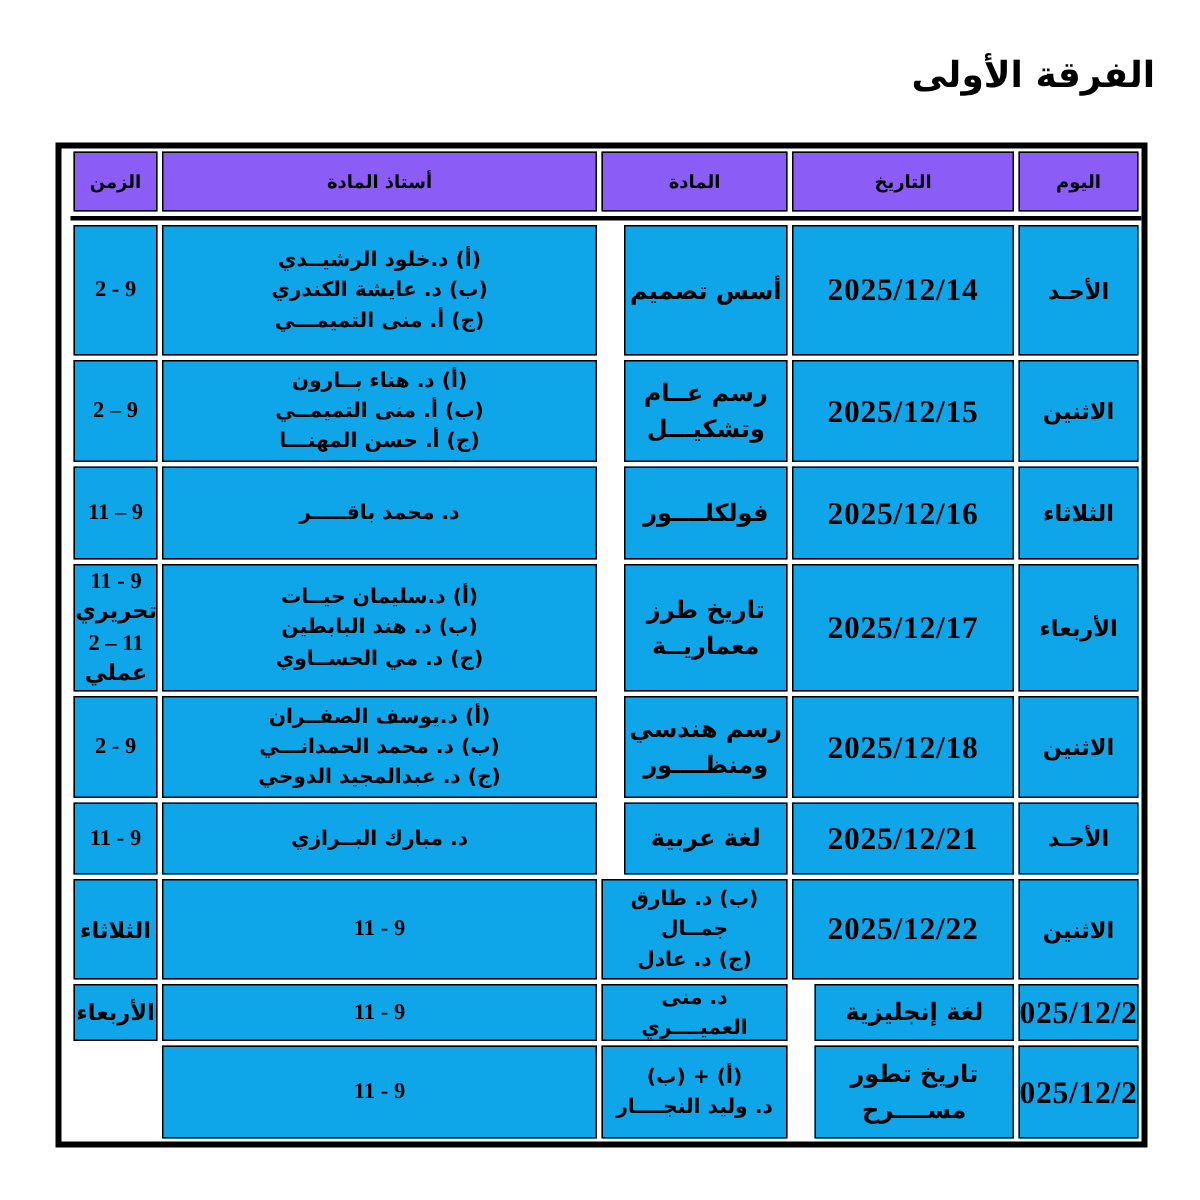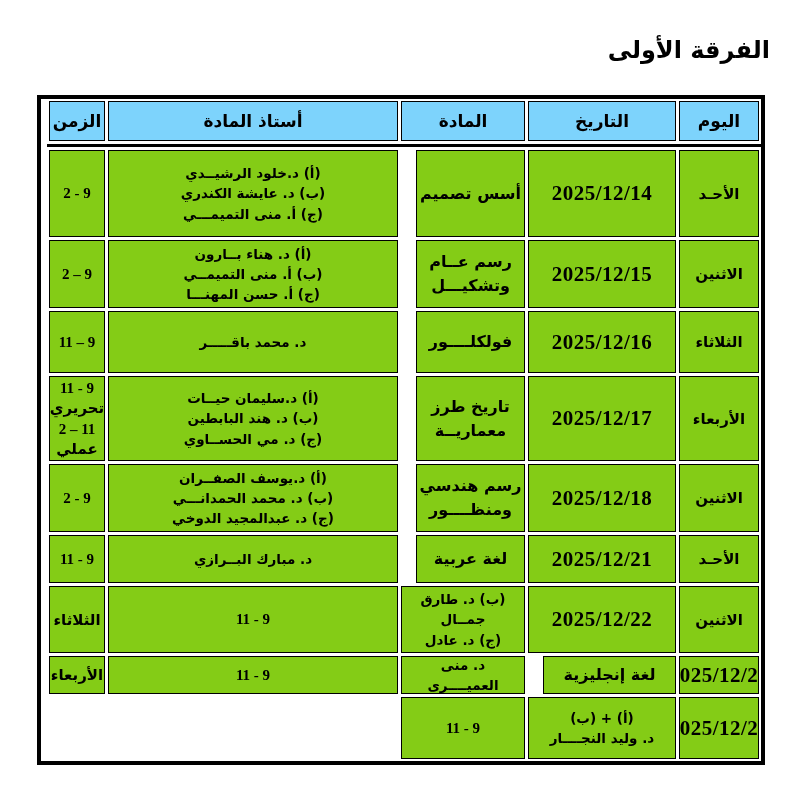--- a/index.html
+++ b/index.html
@@ -29,33 +29,33 @@
     direction: rtl;
     grid-template-columns: 80px 148px 124px 290px 56px;
     grid-template-rows: 40px 3px 87px 68px 62px 85px 68px 48px 67px 38px 62px;
     gap: 3px;
     padding: 2px;
     border: 4px solid #000;
     background: #ffffff;
   }
   .cell {
     border: 1px solid #000;
-    background: #84cc16;
+    background: #0ea5e9;
     display: flex;
     align-items: center;
     justify-content: center;
     text-align: center;
     white-space: pre-line;
     font-weight: bold;
     overflow: hidden;
     padding: 1px 2px;
   }
   .header-cell {
-    background: #7dd3fc;
-    font-size: 17px;
+    background: #8b5cf6;
+    font-size: 12px;
   }
   .header-divider {
     grid-column: 1 / -1;
     background: #000;
     margin: 0 -2px;
   }
   .day-cell       { font-size: 15px; }
   .date-cell      { font-family: "Liberation Serif", "DejaVu Serif", serif; font-size: 21px; letter-spacing: 0.5px; }
   .subject-cell   { font-size: 16px; line-height: 1.5; margin-left: 15px; }
   .professor-cell { font-size: 13.5px; line-height: 1.5; }
@@ -134,17 +134,19 @@
   <div class="cell time-cell">9 - 11</div>
 
   <div class="cell day-cell">الثلاثاء</div>
   <div class="cell date-cell">2025/12/23</div>
   <div class="cell subject-cell">لغة إنجليزية</div>
   <div class="cell professor-cell">د. منى العميــــري</div>
   <div class="cell time-cell">9 - 11</div>
 
   <div class="cell day-cell">الأربعاء</div>
   <div class="cell date-cell">2025/12/24</div>
+  <div class="cell subject-cell">تاريخ تطور
+مســــرح</div>
   <div class="cell professor-cell">(أ) + (ب)
 د. وليد النجــــار</div>
   <div class="cell time-cell">9 - 11</div>
 
 </div>
 
 </body></html>

